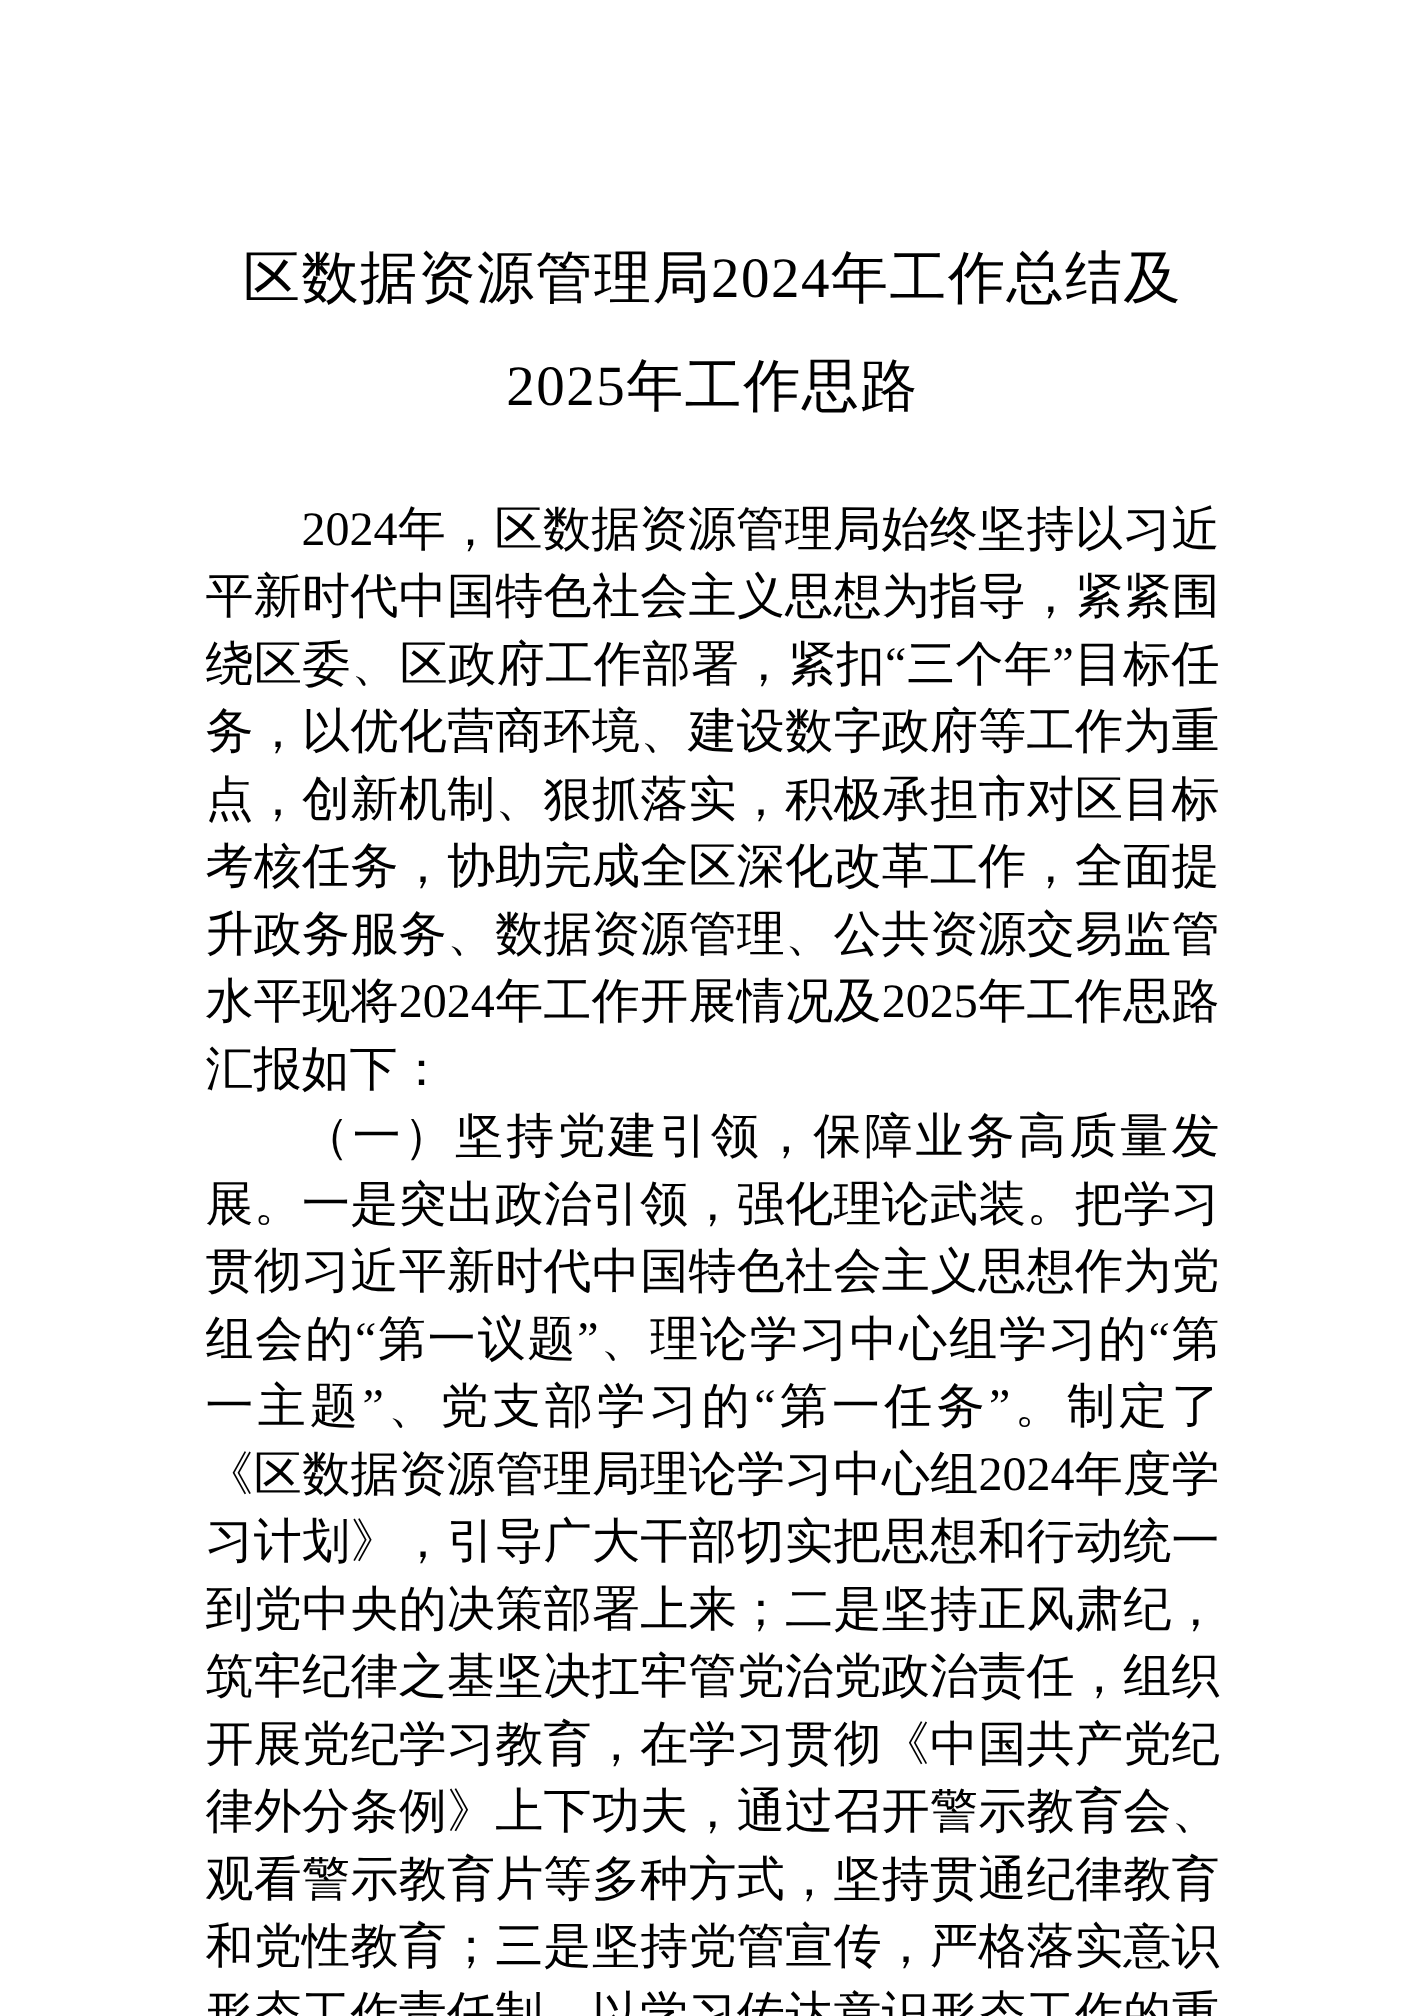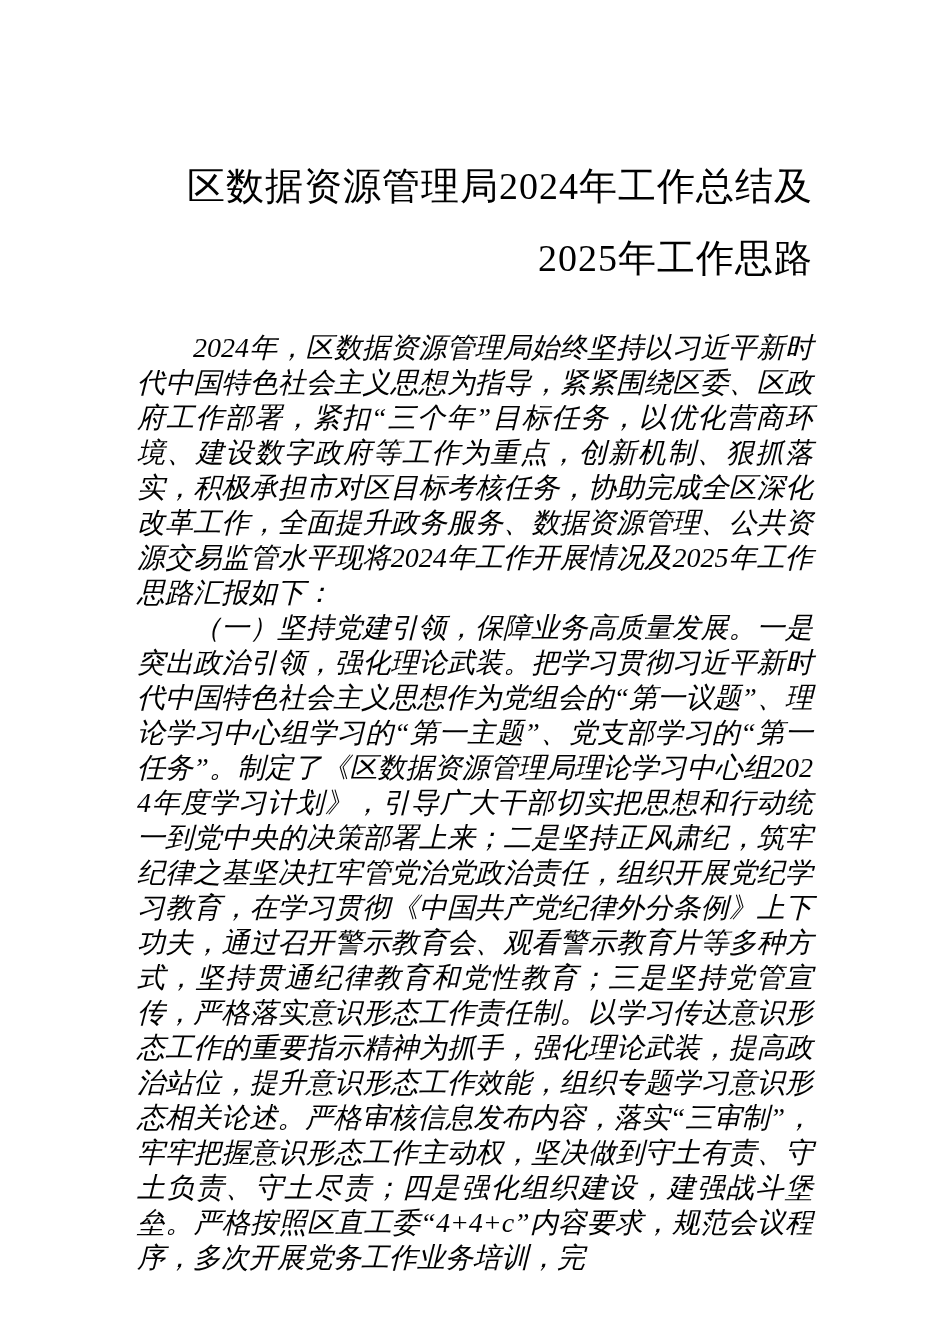--- a/index.html
+++ b/index.html
@@ -18,32 +18,31 @@
     padding: 150px 137px 0 137px;
     
     font-family: "Liberation Serif", sans-serif;
     color: #000000;
   }
   .doc-title {
     margin: 0 0 36px 0;
     font-size: 38px;
     line-height: 72px;
     font-weight: 400;
-    text-align: right;
+    text-align: center;
     letter-spacing: 1px;
   }
   .doc-body p {
     margin: 0;
-    font-size: 28px;
-    line-height: 35px;
+    font-size: 32px;
+    line-height: 45px;
     text-align: justify;
     text-justify: inter-ideograph;
     text-indent: 2em;
     word-break: break-all;
-    font-style: italic;
   }
 </style>
 </head>
 <body>
 
 <div class="page">
   <h1 class="doc-title">区数据资源管理局2024年工作总结及2025年工作思路</h1>
   <div class="doc-body">
     <p>2024年，区数据资源管理局始终坚持以习近平新时代中国特色社会主义思想为指导，紧紧围绕区委、区政府工作部署，紧扣“三个年”目标任务，以优化营商环境、建设数字政府等工作为重点，创新机制、狠抓落实，积极承担市对区目标考核任务，协助完成全区深化改革工作，全面提升政务服务、数据资源管理、公共资源交易监管水平现将2024年工作开展情况及2025年工作思路汇报如下：</p>
     <p>（一）坚持党建引领，保障业务高质量发展。一是突出政治引领，强化理论武装。把学习贯彻习近平新时代中国特色社会主义思想作为党组会的“第一议题”、理论学习中心组学习的“第一主题”、党支部学习的“第一任务”。制定了《区数据资源管理局理论学习中心组2024年度学习计划》，引导广大干部切实把思想和行动统一到党中央的决策部署上来；二是坚持正风肃纪，筑牢纪律之基坚决扛牢管党治党政治责任，组织开展党纪学习教育，在学习贯彻《中国共产党纪律外分条例》上下功夫，通过召开警示教育会、观看警示教育片等多种方式，坚持贯通纪律教育和党性教育；三是坚持党管宣传，严格落实意识形态工作责任制。以学习传达意识形态工作的重要指示精神为抓手，强化理论武装，提高政治站位，提升意识形态工作效能，组织专题学习意识形态相关论述。严格审核信息发布内容，落实“三审制”，牢牢把握意识形态工作主动权，坚决做到守土有责、守土负责、守土尽责；四是强化组织建设，建强战斗堡垒。严格按照区直工委“4+4+c”内容要求，规范会议程序，多次开展党务工作业务培训，完</p>

